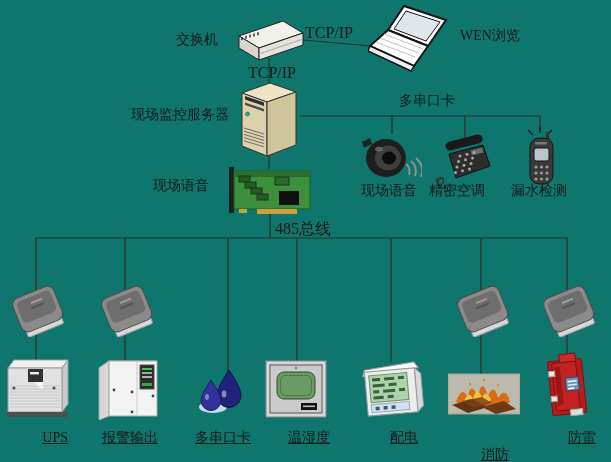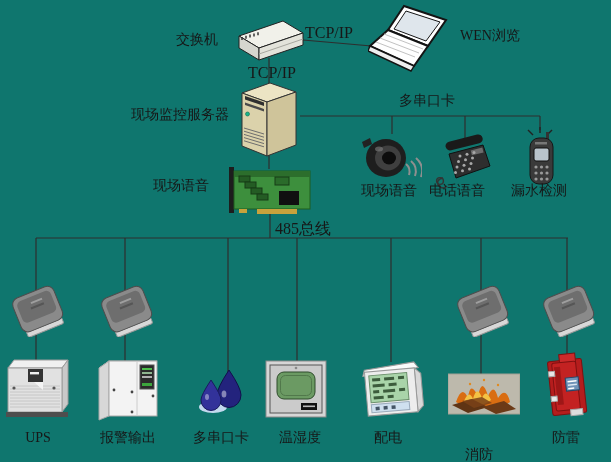--- a/index.html
+++ b/index.html
@@ -2,21 +2,21 @@
 <html><head>
 <meta charset="utf-8">
 <style>
   html,body{margin:0;padding:0;background:#fff;}
   .canvas{position:relative;width:611px;height:462px;background:#0f766e;overflow:hidden;
           font-family:"Liberation Serif","DejaVu Serif",serif;padding-left:8px;}
   .wires{position:absolute;left:0;top:0;}
   .icon{position:absolute;}
   .lbl{position:absolute;font-size:14px;line-height:1.2;color:#171717;white-space:nowrap;}
   .sm{font-size:16px;}
-  .ctr{text-align:center;}
+  .ctr{text-align:right;text-decoration:underline;}
 </style>
 </head>
 <body>
 
 <div class="canvas">
 
   <svg class="wires" width="611" height="462">
     <g stroke="#2e2e2e" stroke-width="1.2" fill="none">
       <line x1="303" y1="40" x2="383" y2="47"></line>
       <line x1="269" y1="58" x2="269" y2="84"></line>
@@ -297,21 +297,21 @@
     </g>
   </svg>
 
   <div class="lbl" style="left:176px;top:32px">交换机</div>
   <div class="lbl sm" style="left:305px;top:23px">TCP/IP</div>
   <div class="lbl" style="left:460px;top:28px">WEN浏览</div>
   <div class="lbl sm" style="left:248px;top:63px">TCP/IP</div>
   <div class="lbl" style="left:131px;top:107px">现场监控服务器</div>
   <div class="lbl" style="left:399px;top:93px">多串口卡</div>
   <div class="lbl" style="left:361px;top:183px">现场语音</div>
-  <div class="lbl" style="left:429px;top:183px">电话语音</div>
+  <div class="lbl" style="left:429px;top:183px">精密空调</div>
   <div class="lbl" style="left:511px;top:183px">漏水检测</div>
   <div class="lbl" style="left:153px;top:178px">现场语音</div>
   <div class="lbl sm" style="left:275px;top:219px">485总线</div>
 
   <div class="lbl ctr" style="left:8px;width:60px;top:430px">UPS</div>
   <div class="lbl ctr" style="left:98px;width:60px;top:430px">报警输出</div>
   <div class="lbl ctr" style="left:191px;width:60px;top:430px">多串口卡</div>
   <div class="lbl ctr" style="left:270px;width:60px;top:430px">温湿度</div>
   <div class="lbl ctr" style="left:358px;width:60px;top:430px">配电</div>
   <div class="lbl ctr" style="left:449px;width:60px;top:447px">消防</div>

